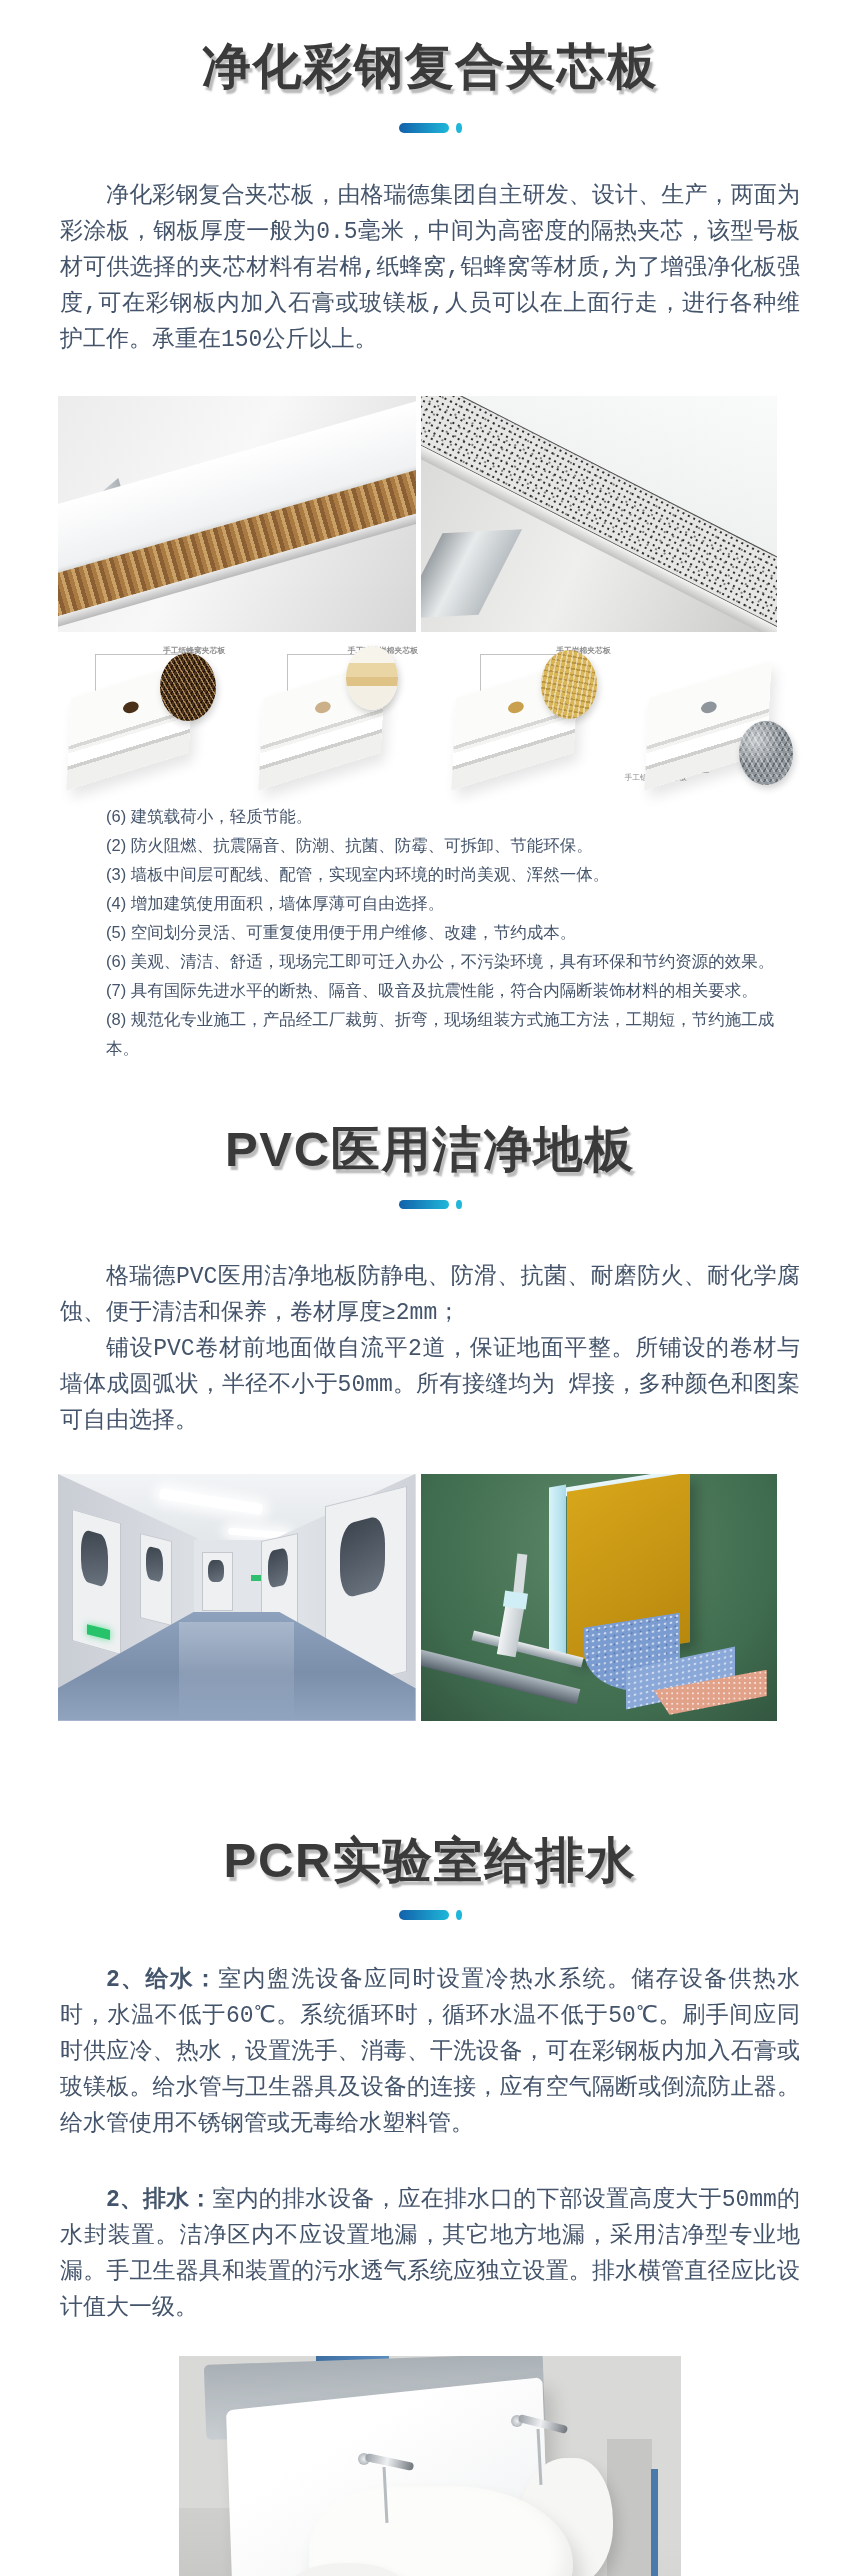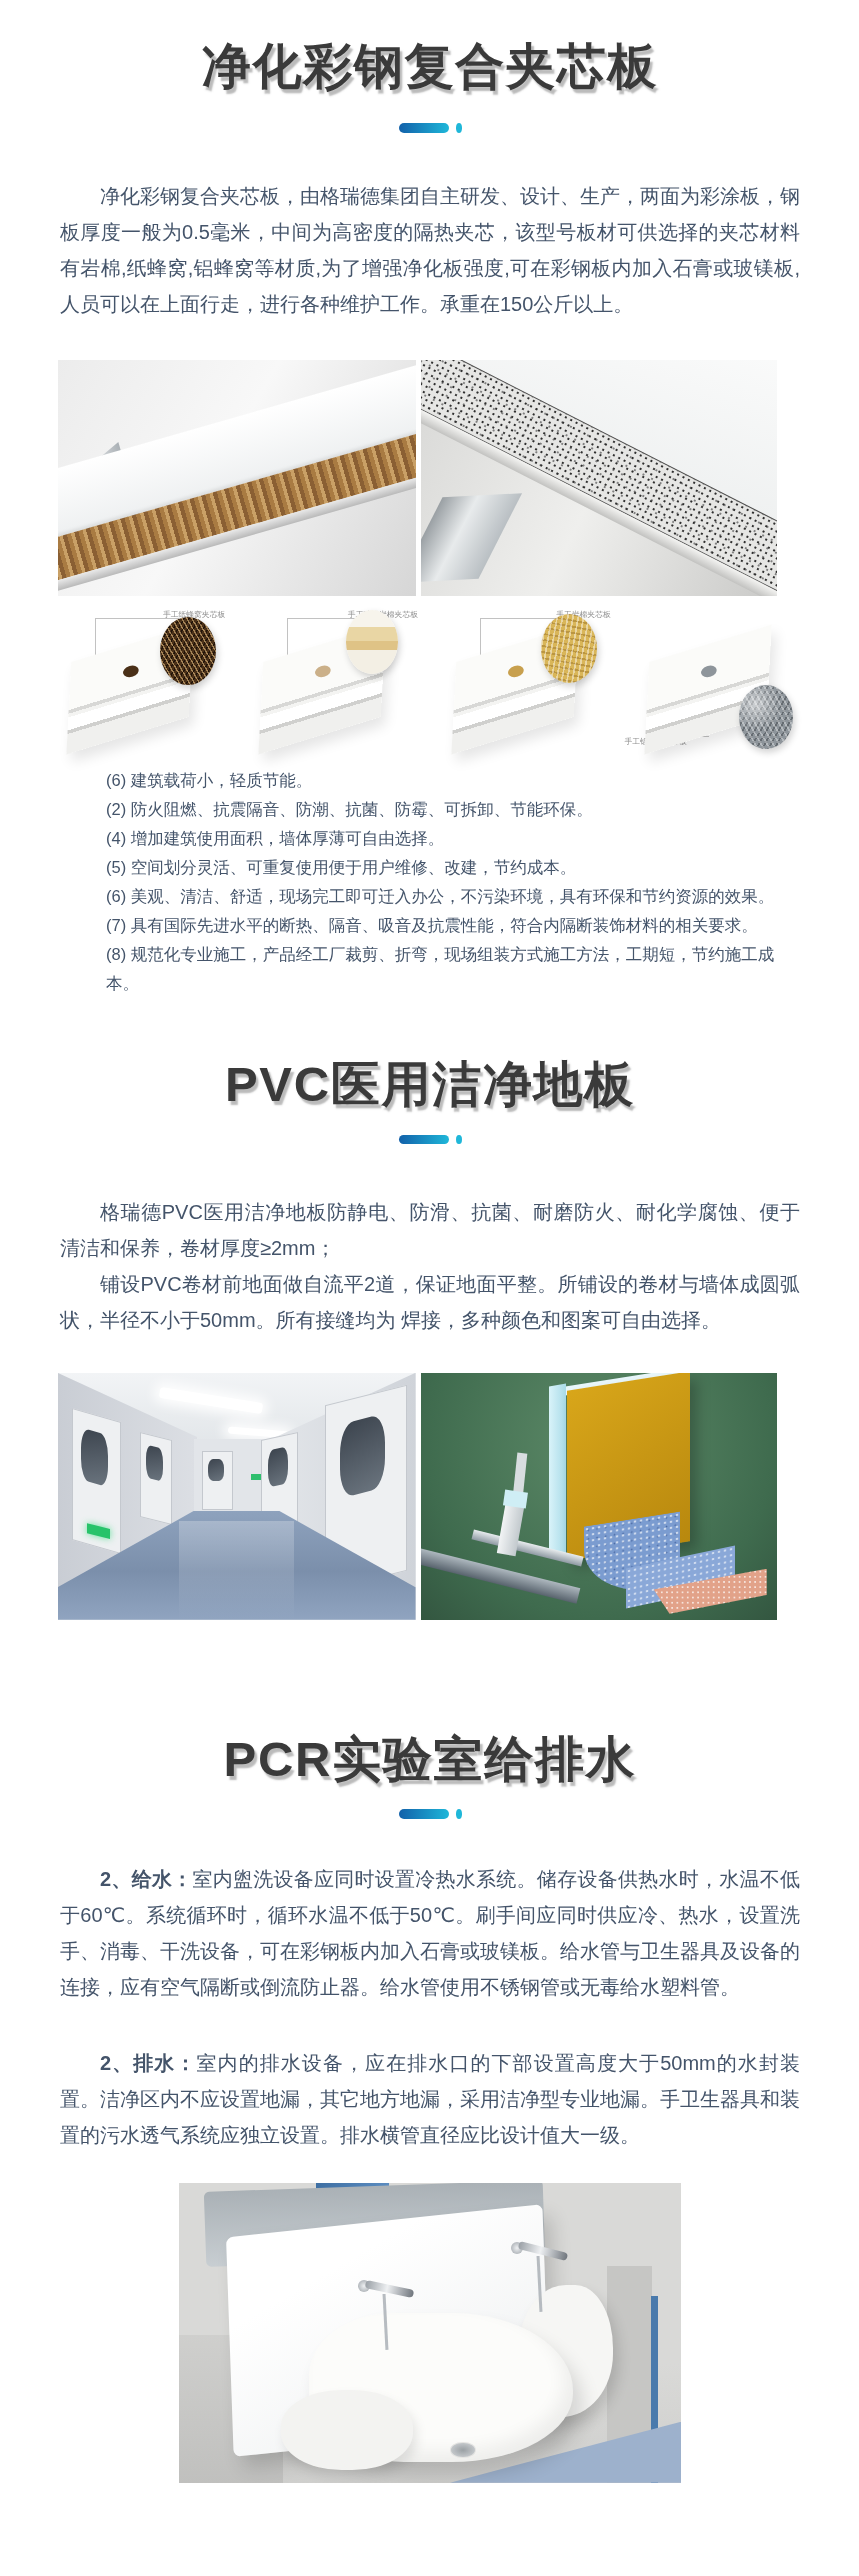--- a/index.html
+++ b/index.html
@@ -13,22 +13,22 @@
     text-shadow:2.6px 3.5px 1.7px rgba(120,120,120,.5);
   }
   .divider{display:flex;align-items:center;justify-content:center;height:10.4px;}
   .divider .bar{width:50px;height:9.6px;border-radius:5.2px;
     background:linear-gradient(90deg,#1261aa,#1fb7d9);}
   .divider .dot{width:6px;height:9.6px;border-radius:50%;margin-left:7px;
     background:#1fb7d9;}
 
   
   .para{
-    width:740px;margin:0 auto;color:#44546a;font-size:20px;line-height:36px;
-    text-align:justify;text-indent:2em;
+    width:740px;margin:0 auto;color:#44546a;font-size:23px;line-height:36px;
+    text-align:justify;text-indent:2em;font-family:Liberation Mono, monospace;
   }
   .para b{font-weight:bold;}
   .perf-label{width:740px;margin:31px auto 0;color:#44546a;font-size:17.4px;font-weight:500;}
   .perf-list{width:740px;margin:7px auto 0;color:#44546a;font-size:16.5px;}
   .perf-item{line-height:29px;padding-left:46px;}
 
   
   .photo-row{width:745px;margin:0 auto;display:flex;gap:5.2px;}
   .photo{position:relative;overflow:hidden;}
 
@@ -69,21 +69,21 @@
   .t2 .t-swatch{left:109px;top:7px;width:52px;height:64px;
     background:linear-gradient(180deg,#f7f4ec 0 26%,#e9d6a4 26% 48%,#dfc386 48% 62%,#f3efe4 62% 100%);}
   .t3 .t-swatch{left:111px;top:10.4px;width:56px;height:69px;background-color:#d9b659;
     background-image:repeating-linear-gradient(100deg,rgba(255,255,255,.45) 0 1.7px,transparent 1.7px 5.2px),
                      repeating-linear-gradient(10deg,rgba(150,110,35,.45) 0 1.7px,transparent 1.7px 6px);}
   .t4 .t-swatch{left:116px;top:82px;width:54px;height:64px;background-color:#8e959b;
     background-image:radial-gradient(circle at 30% 30%,rgba(255,255,255,.55),transparent 45%),
                      repeating-linear-gradient(60deg,rgba(255,255,255,.35) 0 1.7px,transparent 1.7px 5.2px),
                      repeating-linear-gradient(-60deg,rgba(40,45,50,.4) 0 1.7px,transparent 1.7px 5.2px);}
   .t-label{position:absolute;font-size:7.8px;color:#8f8f8f;white-space:nowrap;}
-  .t1 .t-label,.t2 .t-label,.t3 .t-label{top:5.2px;right:12px;}
+  .t1 .t-label,.t2 .t-label,.t3 .t-label{top:5.2px;right:12px;font-weight:bold;}
   .t4 .t-label{left:1.7px;bottom:12px;}
   .t-leader{position:absolute;border-left:0.9px solid #c2c2c2;border-top:0.9px solid #c2c2c2;}
   .t1 .t-leader,.t2 .t-leader,.t3 .t-leader{left:50px;top:14.8px;width:83px;height:54px;}
   .t4 .t-leader{left:24px;top:102px;width:61px;height:31px;border-top:none;border-bottom:0.9px solid #c2c2c2;}
 
   
   .photoC{width:358px;height:247px;background:#e9ebee;}
   .c-ceil{position:absolute;left:0;top:0;width:100%;height:46%;
     background:linear-gradient(180deg,#f2f4f6,#d9dee2);
     clip-path:polygon(0 0,100% 0,100% 40%,62% 92%,38% 92%,0 32%);}
@@ -253,20 +253,21 @@
       <div class="t-box">
           <div class="t-hole"></div>
         </div>
       <div class="t-swatch"></div>
     </div>
   </div>
 
   <div class="perf-list">
     <div class="perf-item">(6) 建筑载荷小，轻质节能。</div>
     <div class="perf-item">(2) 防火阻燃、抗震隔音、防潮、抗菌、防霉、可拆卸、节能环保。</div>
+    <div class="perf-item">(3) 墙板中间层可配线、配管，实现室内环境的时尚美观、浑然一体。</div>
     <div class="perf-item">(4) 增加建筑使用面积，墙体厚薄可自由选择。</div>
     <div class="perf-item">(5) 空间划分灵活、可重复使用便于用户维修、改建，节约成本。</div>
     <div class="perf-item">(6) 美观、清洁、舒适，现场完工即可迁入办公，不污染环境，具有环保和节约资源的效果。</div>
     <div class="perf-item">(7) 具有国际先进水平的断热、隔音、吸音及抗震性能，符合内隔断装饰材料的相关要求。</div>
     <div class="perf-item">(8) 规范化专业施工，产品经工厂裁剪、折弯，现场组装方式施工方法，工期短，节约施工成本。</div>
   </div>
 
   <h1 class="sec-title mt-title2">PVC医用洁净地板</h1>
   <div class="divider mt-div2">
     <span class="bar"></span>

